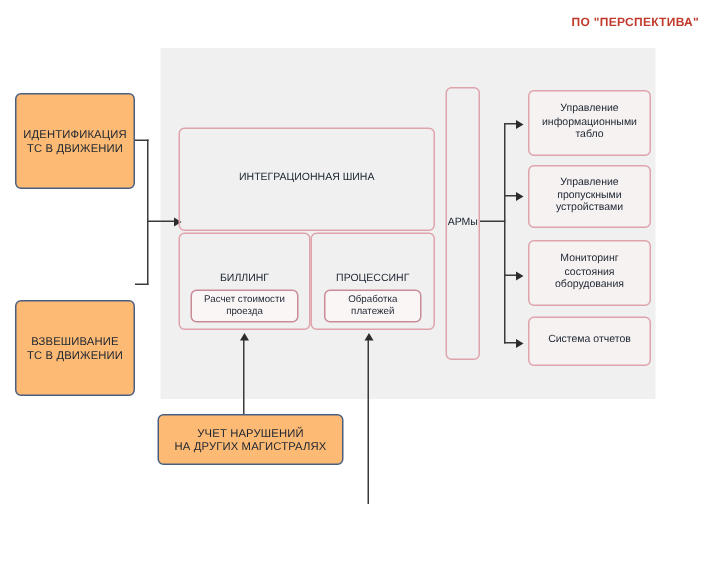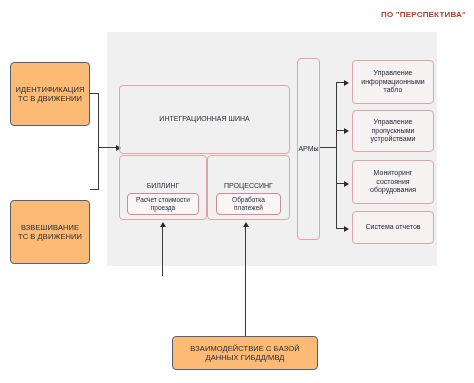--- a/index.html
+++ b/index.html
@@ -155,20 +155,20 @@
 
   <div class="box pink" style="left:352px;top:160px;width:82px;height:44px;">Мониторинг
 состояния
 оборудования</div>
 
   <div class="box pink" style="left:352px;top:211px;width:82px;height:33px;">Система отчетов</div>
 
   <div class="ln lnv" style="left:162px;top:226px;height:50px;"></div>
   <div class="arrow-u" style="left:159.5px;top:222px;"></div>
 
+  <div class="box blue" style="left:105px;top:276px;width:124px;height:34px;">УЧЕТ НАРУШЕНИЙ
+НА ДРУГИХ МАГИСТРАЛЯХ</div>
 
   <div class="ln lnv" style="left:245px;top:226px;height:110px;"></div>
   <div class="arrow-u" style="left:242.5px;top:222px;"></div>
 
-  <div class="box blue" style="left:172px;top:336px;width:146px;height:34px;">ВЗАИМОДЕЙСТВИЕ С БАЗОЙ
-ДАННЫХ ГИБДД/МВД</div>
 
 </div>
 
 </body></html>

